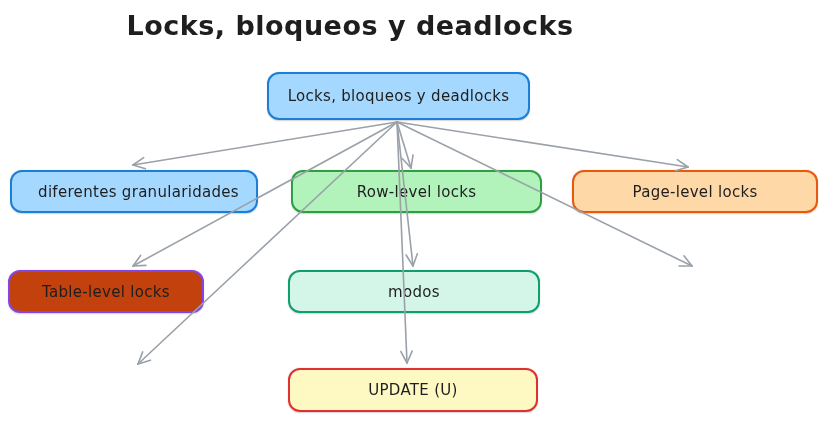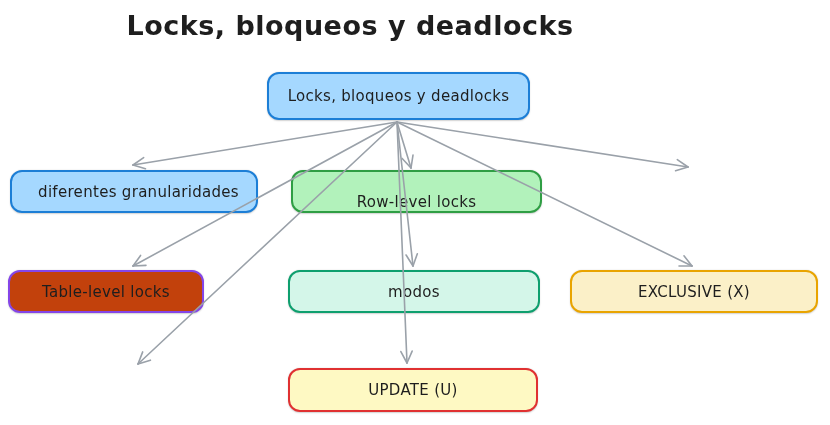--- a/index.html
+++ b/index.html
@@ -58,31 +58,31 @@
 <div class="canvas">
 
   <h1 class="diagram-title">Locks, bloqueos y deadlocks</h1>
 
   <div class="node" style="left: 267px; top: 72px; width: 263px; height: 48px; background: rgb(165, 216, 255); border-color: rgb(28, 126, 214);">
     <span class="node-label">Locks, bloqueos y deadlocks</span>
   </div>
   <div class="node" style="left: 10px; top: 170px; width: 248px; height: 43px; background: rgb(165, 216, 255); border-color: rgb(28, 126, 214); padding-left: 9px;">
     <span class="node-label">diferentes granularidades</span>
   </div>
-  <div class="node" style="left: 291px; top: 170px; width: 251px; height: 43px; background: rgb(178, 242, 187); border-color: rgb(47, 158, 68); align-items: flex-end;">
+  <div class="node" style="left: 291px; top: 170px; width: 251px; height: 43px; background: rgb(178, 242, 187); border-color: rgb(47, 158, 68);">
     <span class="node-label">Row-level locks</span>
+  </div>
+  <div class="node" style="left: 572px; top: 170px; width: 246px; height: 43px; background: rgb(255, 216, 168); border-color: rgb(232, 89, 12);">
+    <span class="node-label">Page-level locks</span>
   </div>
   <div class="node" style="left: 8px; top: 270px; width: 196px; height: 43px; background: #c2410c; border-color: rgb(132, 69, 232);">
     <span class="node-label">Table-level locks</span>
   </div>
   <div class="node" style="left: 288px; top: 270px; width: 252px; height: 43px; background: rgb(212, 246, 233); border-color: rgb(14, 159, 110);">
     <span class="node-label">modos</span>
-  </div>
-  <div class="node" style="left: 570px; top: 270px; width: 248px; height: 43px; background: rgb(251, 240, 200); border-color: rgb(233, 164, 0);">
-    <span class="node-label">EXCLUSIVE (X)</span>
   </div>
   <div class="node" style="left: 288px; top: 368px; width: 250px; height: 44px; background: #fef9c3; border-color: rgb(224, 49, 49);">
     <span class="node-label">UPDATE (U)</span>
   </div>
 
   <svg id="arrows" width="830" height="425" viewBox="0 0 830 425">
       <g stroke="#9aa1a9" stroke-width="1.6" stroke-linecap="round" fill="none">
         <line x1="397" y1="122" x2="133" y2="165"></line>
         <line x1="143.6445329500614" y1="157.53716419348135" x2="133" y2="165"></line>
         <line x1="145.4625878987213" y1="168.69917597130026" x2="133" y2="165"></line>

